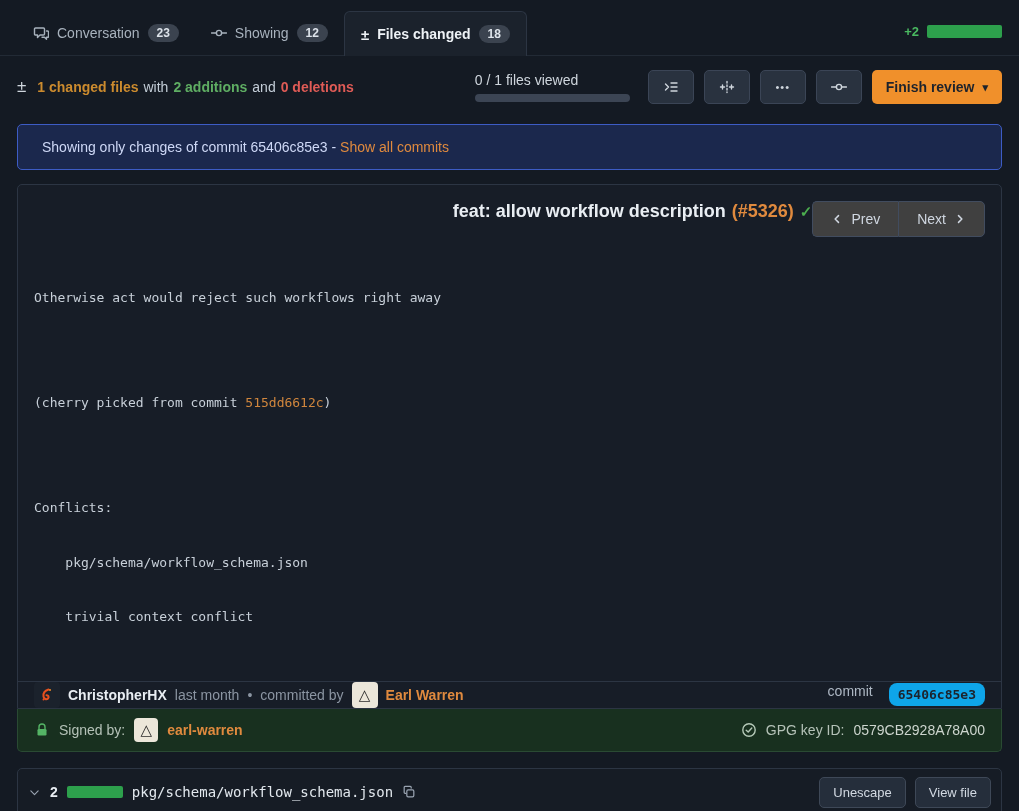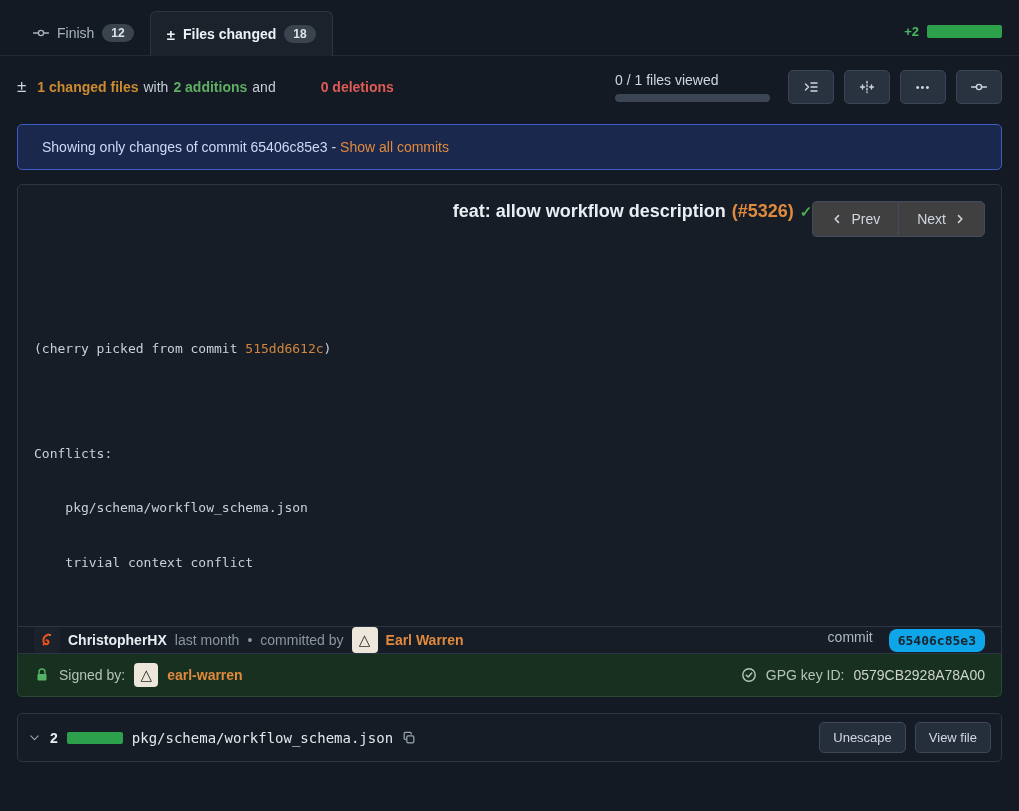--- a/index.html
+++ b/index.html
@@ -19,21 +19,21 @@
   .tab.active { background:#1b222c; border:1px solid #2c3543; border-bottom:none; border-radius:6px 6px 0 0; color:#eef2f6; font-weight:bold; margin-bottom:-1px; height:45px; }
   .badge { background:#3b434f; color:#dde3ea; border-radius:10px; font-size:12px; font-weight:bold; padding:2px 9px; }
   .topstat { display:flex; align-items:center; gap:8px; padding-bottom:16px; }
   .topstat .plus { color:#4aba61; font-weight:bold; font-size:13px; }
   .topstat .bar { width:75px; height:13px; background:#2da04c; border-radius:2px; }
 
   
   .dtoolbar { display:flex; align-items:center; justify-content:space-between; padding:14px 17px; }
   .summary { display:flex; align-items:center; gap:5px; font-weight:bold; font-size:14px; color:#c3cdd7; }
   .summary .pm { font-size:17px; color:#cfd6dd; margin-right:6px; font-weight:normal; }
-  .c-orange { color:#cc8b2e; } .c-green { color:#5fae63; } .c-red { color:#df5b56;margin-left:40px; }
+  .c-orange { color:#cc8b2e; } .c-green { color:#5fae63; } .c-red { color:#df5b56; }
   .summary .plain { font-weight:normal; }
   .rtools { display:flex; align-items:center; gap:10px;margin-left:32px; }
   .viewed { display:flex; flex-direction:column; gap:6px; align-items:flex-start; margin-right:8px; }
   .viewed .vtext { font-size:14px; color:#cfd6dd; }
   .viewed .vbar { width:155px; height:8px; background:#3c4554; border-radius:4px; }
   .sqbtn { width:46px; height:34px; background:#29323f; border:1px solid #3b4556; border-radius:5px; display:flex; align-items:center; justify-content:center; color:#cfd6dd; cursor:pointer; }
   .finish { background:#f0902b; color:#1d232c; border:none; border-radius:5px; font-weight:bold; font-size:14px; padding:9px 14px; display:flex; align-items:center; gap:8px; cursor:pointer; font-family:inherit; }
 
   
   .banner { margin:6px 17px 14px; background:#1b284d; border:1px solid #3d5cc5; border-radius:5px; padding:14px 24px; color:#ced8f6; font-size:14px; }
@@ -85,26 +85,36 @@
   .ghostbtn { background:#252e3b; border:1px solid #3e4857; color:#d2d9e2; font-size:13px; border-radius:5px; padding:7px 13px; cursor:pointer; font-family:inherit; }
 </style>
 </head>
 <body>
 
 <div class="topbar">
   <div class="tabs">
     <div class="tab">
       <span>
           <svg class="ic" viewBox="0 0 16 16">
+            <path d="M2.5 3h8a1 1 0 0 1 1 1v5a1 1 0 0 1-1 1H7l-2.5 2.5V10h-2a1 1 0 0 1-1-1V4a1 1 0 0 1 1-1z"></path>
+            <path d="M13.5 6h1a1 1 0 0 1 1 1v4.5a.8.8 0 0 1-.8.8h-1.2v2l-2-2H9"></path>
+          </svg>
+        </span>
+      <span>Conversation</span>
+      <span class="badge">23</span>
+    </div>
+    <div class="tab">
+      <span>
+          <svg class="ic" viewBox="0 0 16 16">
             <circle cx="8" cy="8" r="2.6"></circle>
             <line x1="0.5" y1="8" x2="5" y2="8"></line>
             <line x1="11" y1="8" x2="15.5" y2="8"></line>
           </svg>
         </span>
-      <span>Finish</span>
+      <span>Showing</span>
       <span class="badge">12</span>
     </div>
     <div class="tab active">
       <span class="pm" style="font-size:15px;">±</span>
       <span>Files changed</span>
       <span class="badge">18</span>
     </div>
   </div>
   <div class="topstat">
     <span class="plus">+2</span>
@@ -152,20 +162,24 @@
     </div>
     <div class="sqbtn">
       <span>
           <svg class="ic" viewBox="0 0 16 16">
             <circle cx="8" cy="8" r="2.6"></circle>
             <line x1="0.5" y1="8" x2="5" y2="8"></line>
             <line x1="11" y1="8" x2="15.5" y2="8"></line>
           </svg>
         </span>
     </div>
+    <button class="finish">
+      <span>Finish review</span>
+      <span style="font-size:11px;">▾</span>
+    </button>
   </div>
 </div>
 
 <div class="banner">
   <span>Showing only changes of commit 65406c85e3 -</span>
   <a>Show all commits</a>
 </div>
 
 <div class="commitbox">
   <div class="cb-head">
@@ -187,20 +201,21 @@
         <span>Next</span>
         <span>
             <svg class="ic" viewBox="0 0 16 16">
               <polyline points="6 3.5 10.5 8 6 12.5"></polyline>
             </svg>
           </span>
       </button>
     </div>
   </div>
   <div class="cb-body">
+    <div>Otherwise act would reject such workflows right away</div>
     <div class="gap"></div>
     <div><span>(cherry picked from commit </span><span class="hash">515dd6612c</span><span>)</span></div>
     <div class="gap"></div>
     <div>Conflicts:</div>
     <div>    pkg/schema/workflow_schema.json</div>
     <div>    trivial context conflict</div>
   </div>
   <div class="cb-foot">
     <div class="who">
       <span class="avatar">

